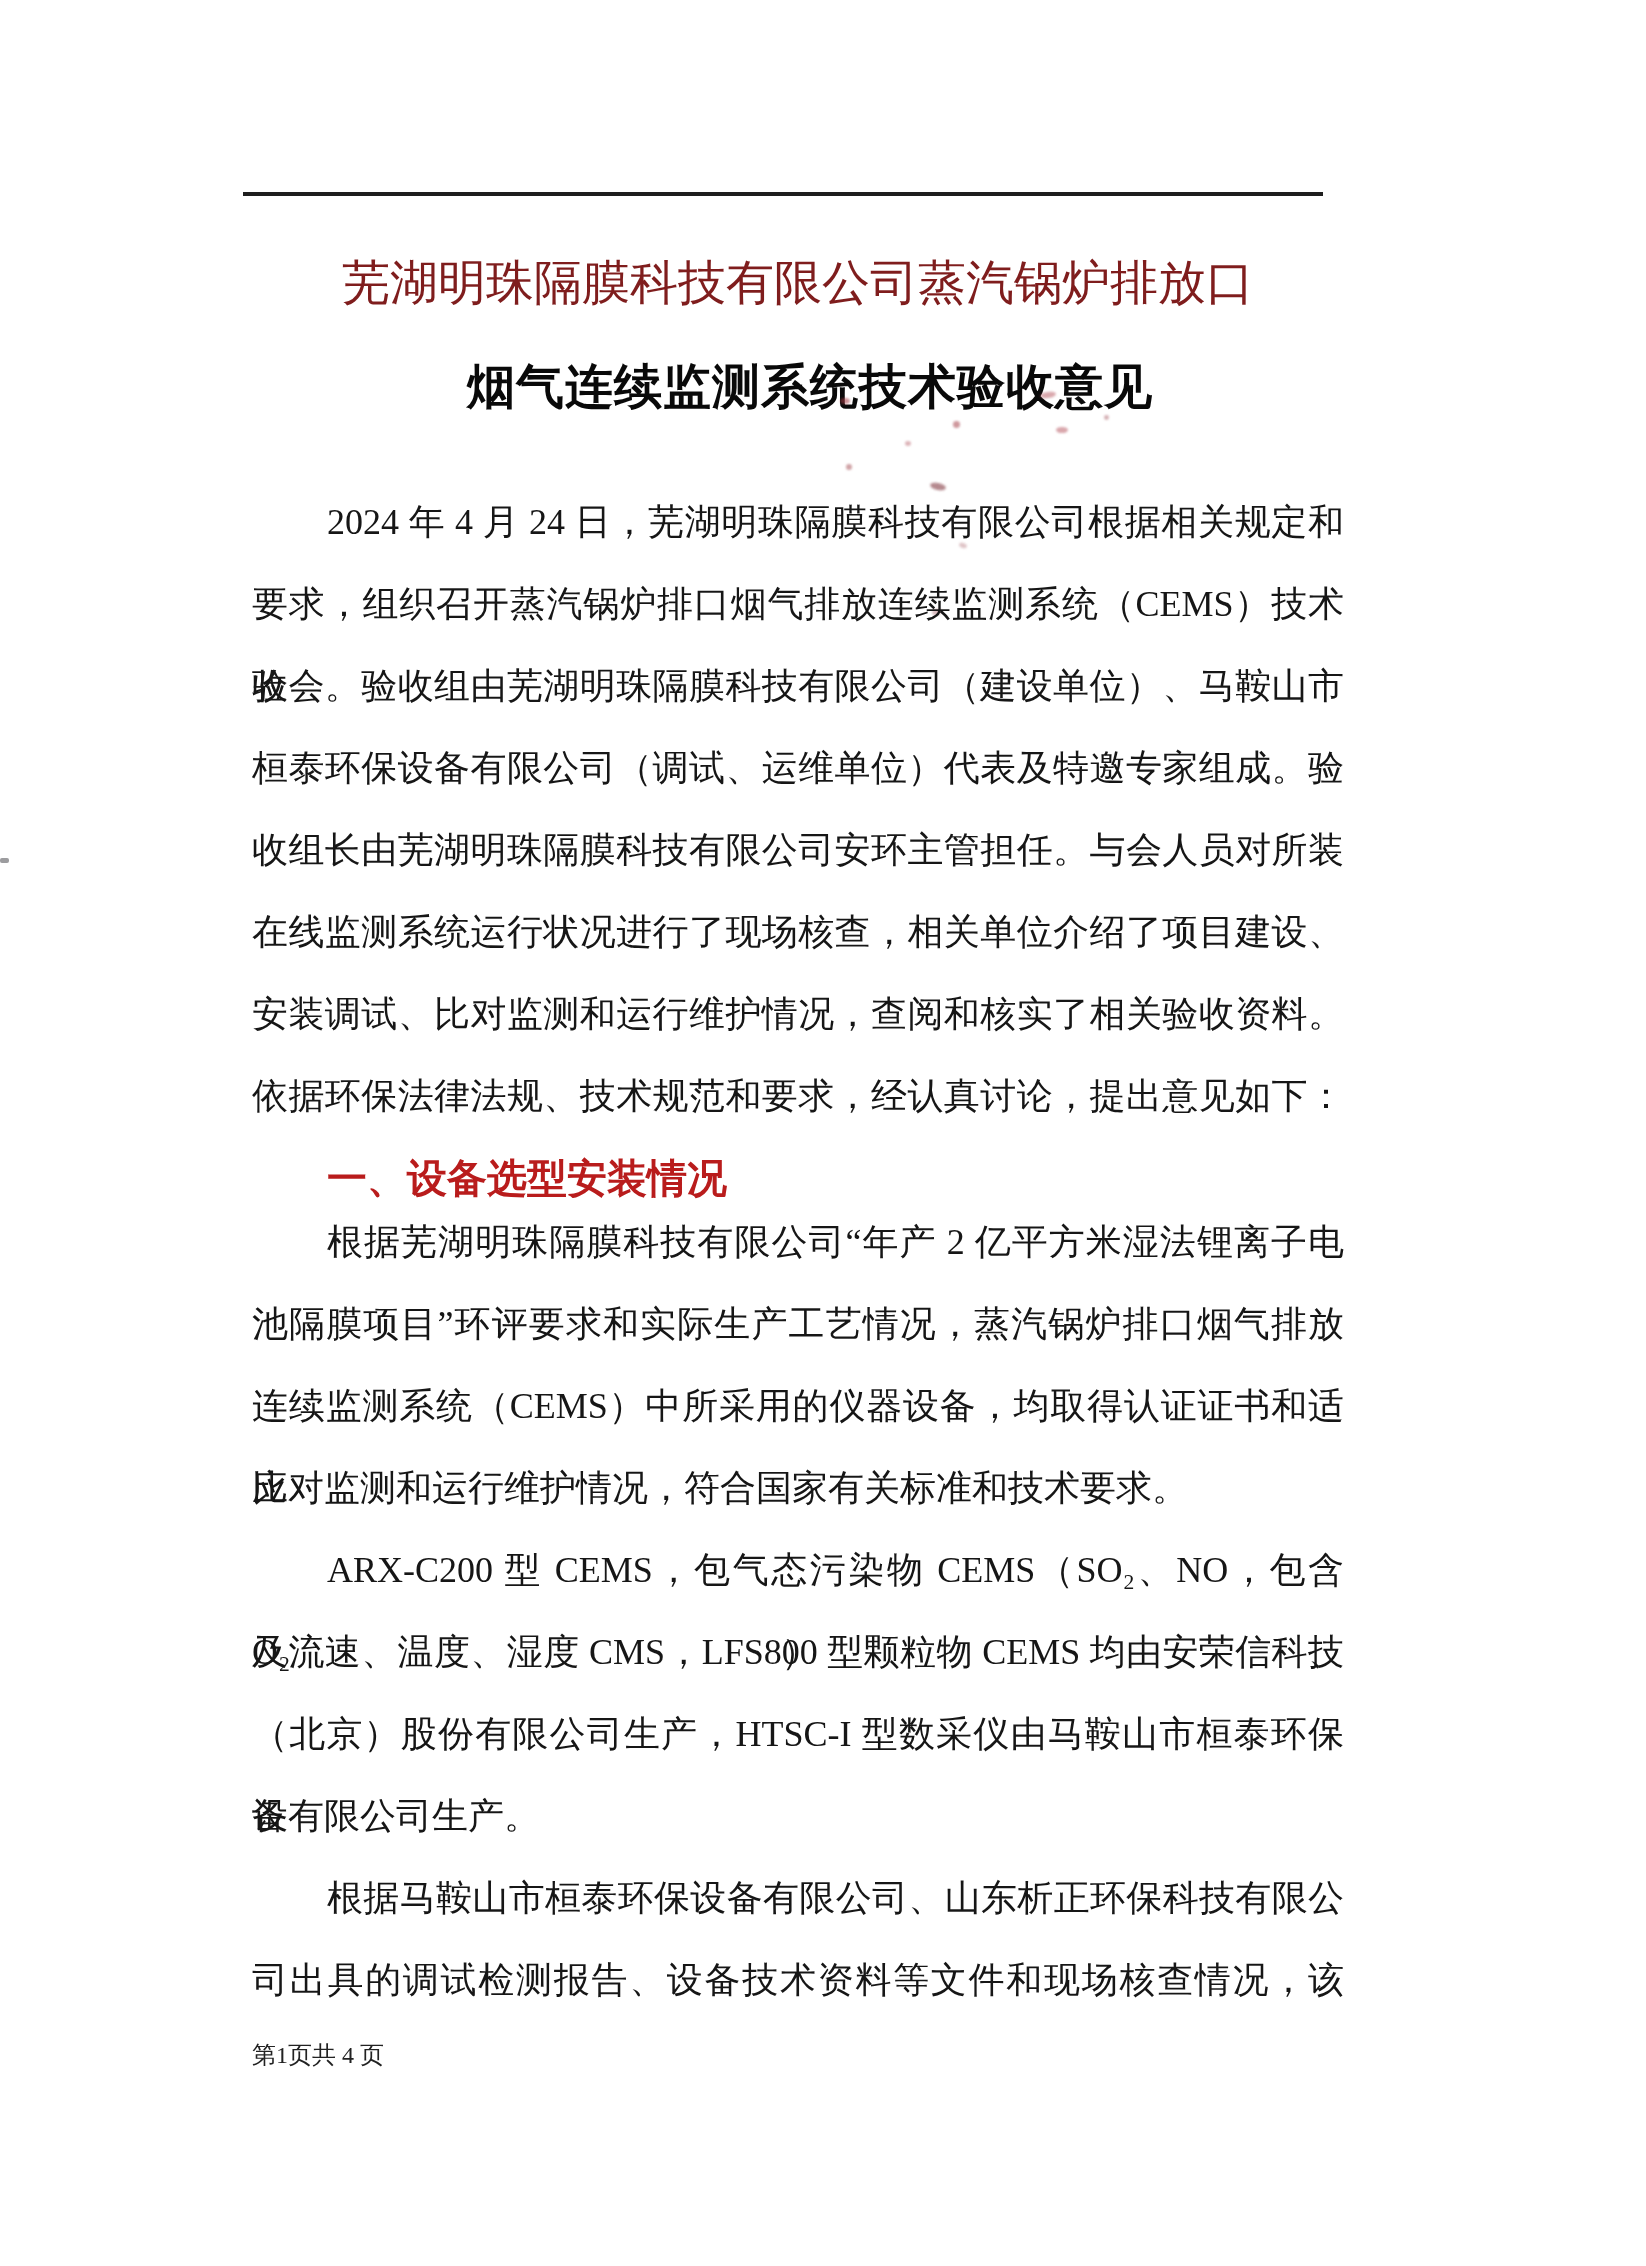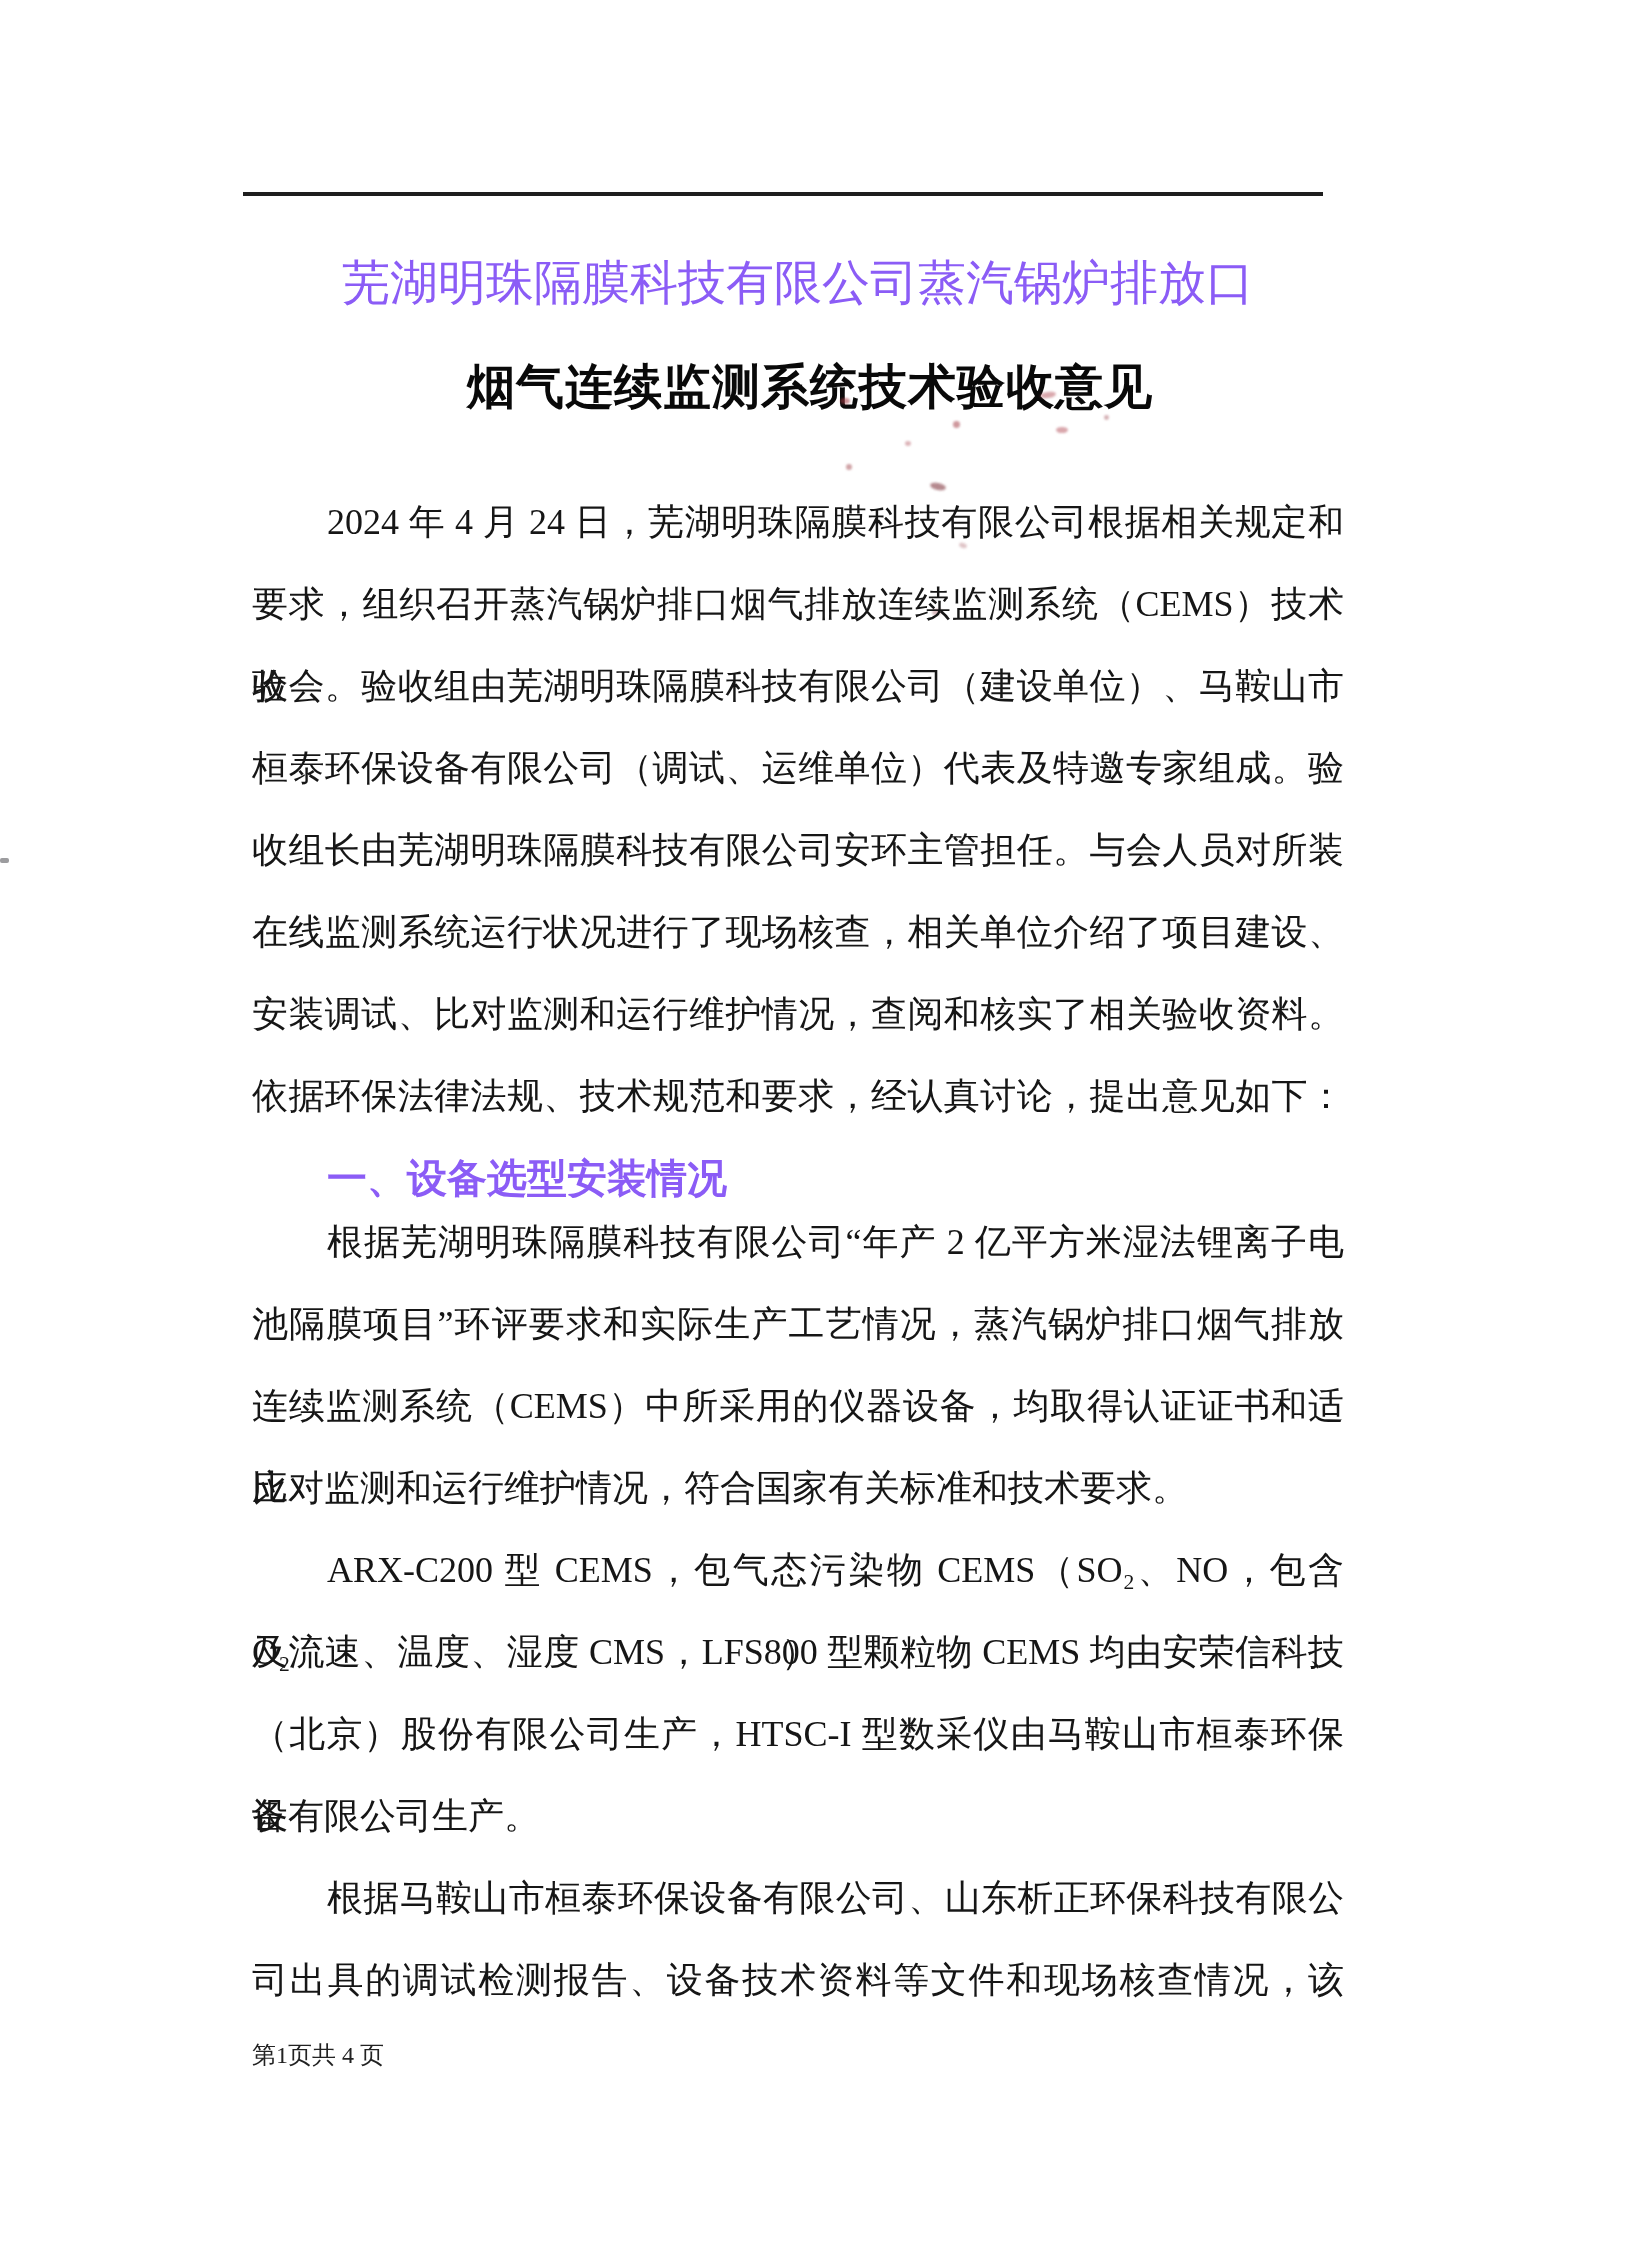--- a/index.html
+++ b/index.html
@@ -19,21 +19,21 @@
     width:1080px;height:3.9px;
     background:#1e1e1e;
   }
 
   .title1{
     position:absolute;left:252px;top:254px;width:1092px;
     margin:0;text-align:center;
     font-family:"Liberation Serif","DejaVu Serif",serif;
     font-weight:normal;
     font-size:48px;line-height:58px;
-    color:#8b5cf6;
+    color:#7f1d1d;
     letter-spacing:0px;
   }
   .title2{
     position:absolute;left:252px;top:345px;width:1092px;
     margin:12px;text-align:center;
     font-family:"Liberation Sans","DejaVu Sans",sans-serif;
     font-weight:bold;
     font-size:48px;line-height:60px;
     color:#090909;
     letter-spacing:1px;
@@ -58,21 +58,21 @@
   }
   .bline.indent{
     text-indent:75px;
   }
   .bline.heading{
     height:64px;
     line-height:82px;
     font-size:40px;
     font-weight:bold;
     font-family:"Liberation Sans","DejaVu Sans",sans-serif;
-    color:#8b5cf6;
+    color:#b91c1c;
     text-align:right;
     text-align-last:left;
   }
 
   .footer{
     position:absolute;left:252px;top:2040px;width:1067px;
     font-size:24px;line-height:31px;
     color:#222;
     font-family:"Liberation Serif","DejaVu Serif",serif;
   }

